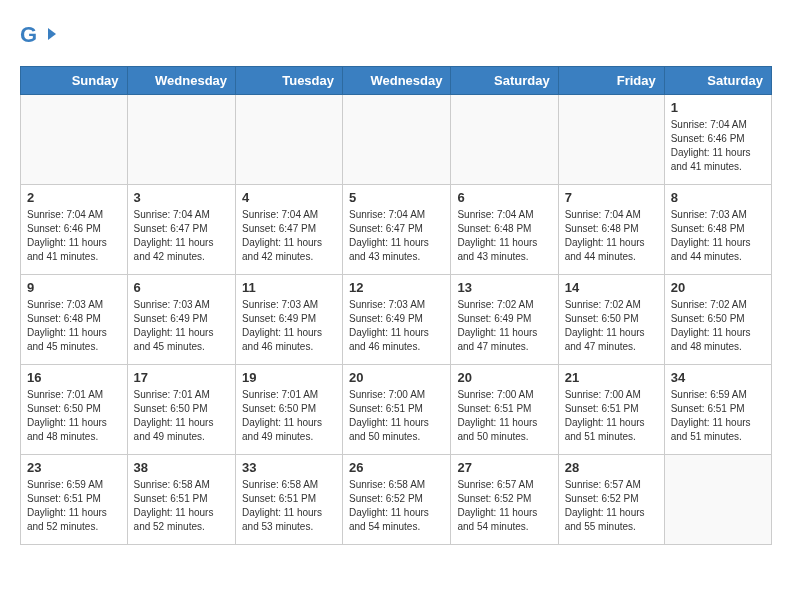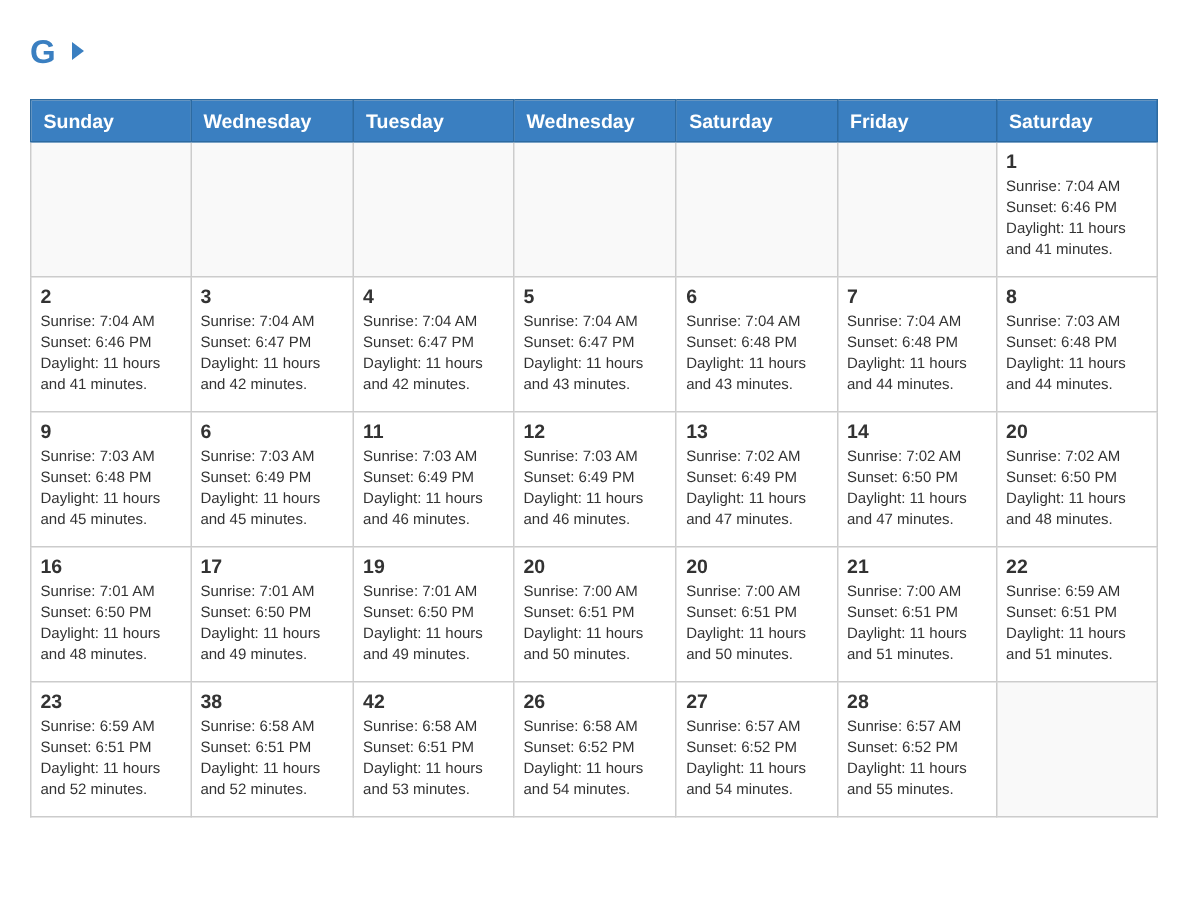--- a/index.html
+++ b/index.html
@@ -49,21 +49,21 @@
       width: 100%;
       border-collapse: collapse;
       border: 1px solid #ccc;
     }
     .calendar th {
       background-color: #3a7fc1;
       color: #fff;
       font-size: 13px;
       font-weight: bold;
       padding: 6px 8px;
-      text-align: left;
+      text-align: right;
       border: 1px solid #2d6aa0;
     }
     .calendar td {
       vertical-align: top;
       border: 1px solid #ccc;
       padding: 5px 6px;
       width: 110px;
       min-height: 80px;
       font-size: 10.5px;
       color: #333;
@@ -253,41 +253,41 @@
 Sunset: 6:51 PM
 Daylight: 11 hours and 50 minutes.</div>
         </td>
         <td>
           <span class="day-num">21</span>
           <div class="day-info" style="white-space: pre-line;">Sunrise: 7:00 AM
 Sunset: 6:51 PM
 Daylight: 11 hours and 51 minutes.</div>
         </td>
         <td>
-          <span class="day-num">22</span>
+          <span class="day-num">34</span>
           <div class="day-info" style="white-space: pre-line;">Sunrise: 6:59 AM
 Sunset: 6:51 PM
 Daylight: 11 hours and 51 minutes.</div>
         </td>
       </tr>
       <tr class="week-row">
         <td>
           <span class="day-num">23</span>
           <div class="day-info" style="white-space: pre-line;">Sunrise: 6:59 AM
 Sunset: 6:51 PM
 Daylight: 11 hours and 52 minutes.</div>
         </td>
         <td>
           <span class="day-num">38</span>
           <div class="day-info" style="white-space: pre-line;">Sunrise: 6:58 AM
 Sunset: 6:51 PM
 Daylight: 11 hours and 52 minutes.</div>
         </td>
         <td>
-          <span class="day-num">42</span>
+          <span class="day-num">33</span>
           <div class="day-info" style="white-space: pre-line;">Sunrise: 6:58 AM
 Sunset: 6:51 PM
 Daylight: 11 hours and 53 minutes.</div>
         </td>
         <td>
           <span class="day-num">26</span>
           <div class="day-info" style="white-space: pre-line;">Sunrise: 6:58 AM
 Sunset: 6:52 PM
 Daylight: 11 hours and 54 minutes.</div>
         </td>

